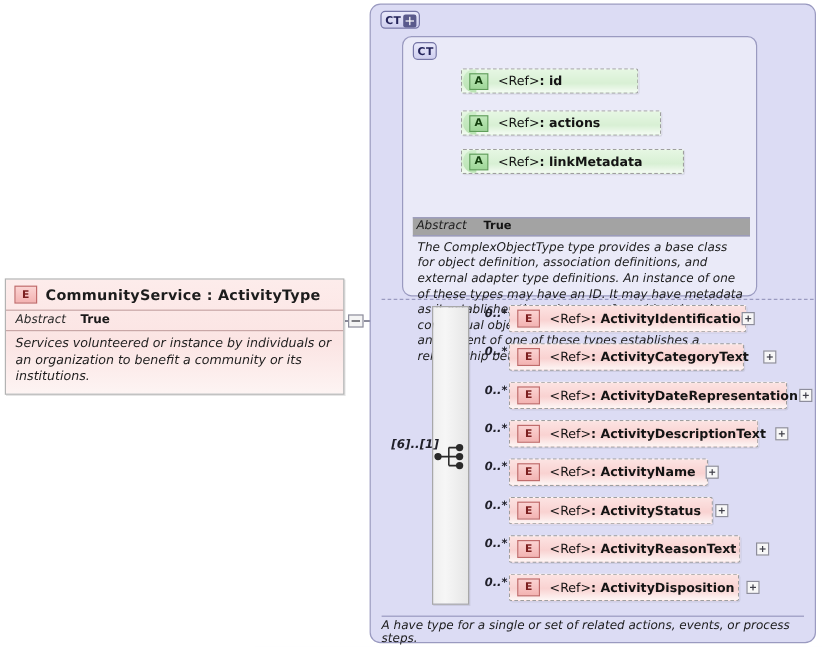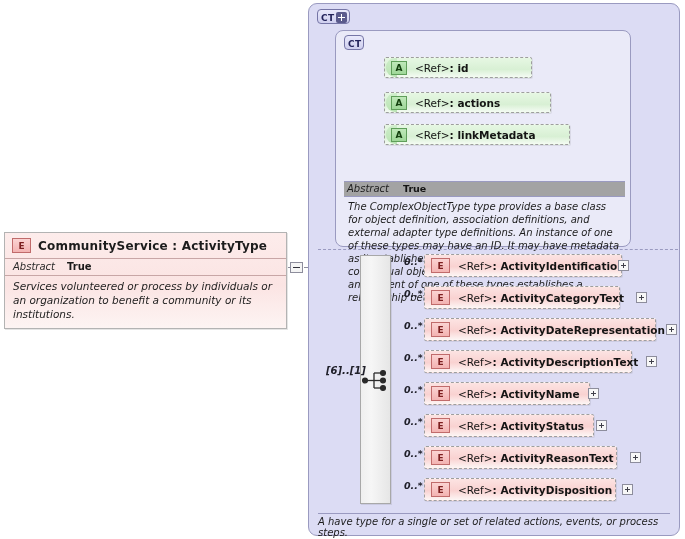--- a/index.html
+++ b/index.html
@@ -323,21 +323,21 @@
 
 <div class="elem-panel">
   <div class="row-head">
     <span class="badge-e">E</span>
     <span class="elem-title">CommunityService : ActivityType</span>
   </div>
   <div class="prop-row">
     <span class="prop-key">Abstract</span>
     <span class="prop-val">True</span>
   </div>
-  <div class="elem-doc">Services volunteered or process by individuals or an organization to benefit a community or its institutions.</div>
+  <div class="elem-doc">Services volunteered or instance by individuals or an organization to benefit a community or its institutions.</div>
 </div>
 
 <div class="toggle-box" style="left:290px; top:262px;"></div>
 
 <div class="ct-outer">
 
   <div class="ct-outer-head">
     <span class="badge-ct">
       <span>CT</span>
       <span class="plusglyph"></span>

